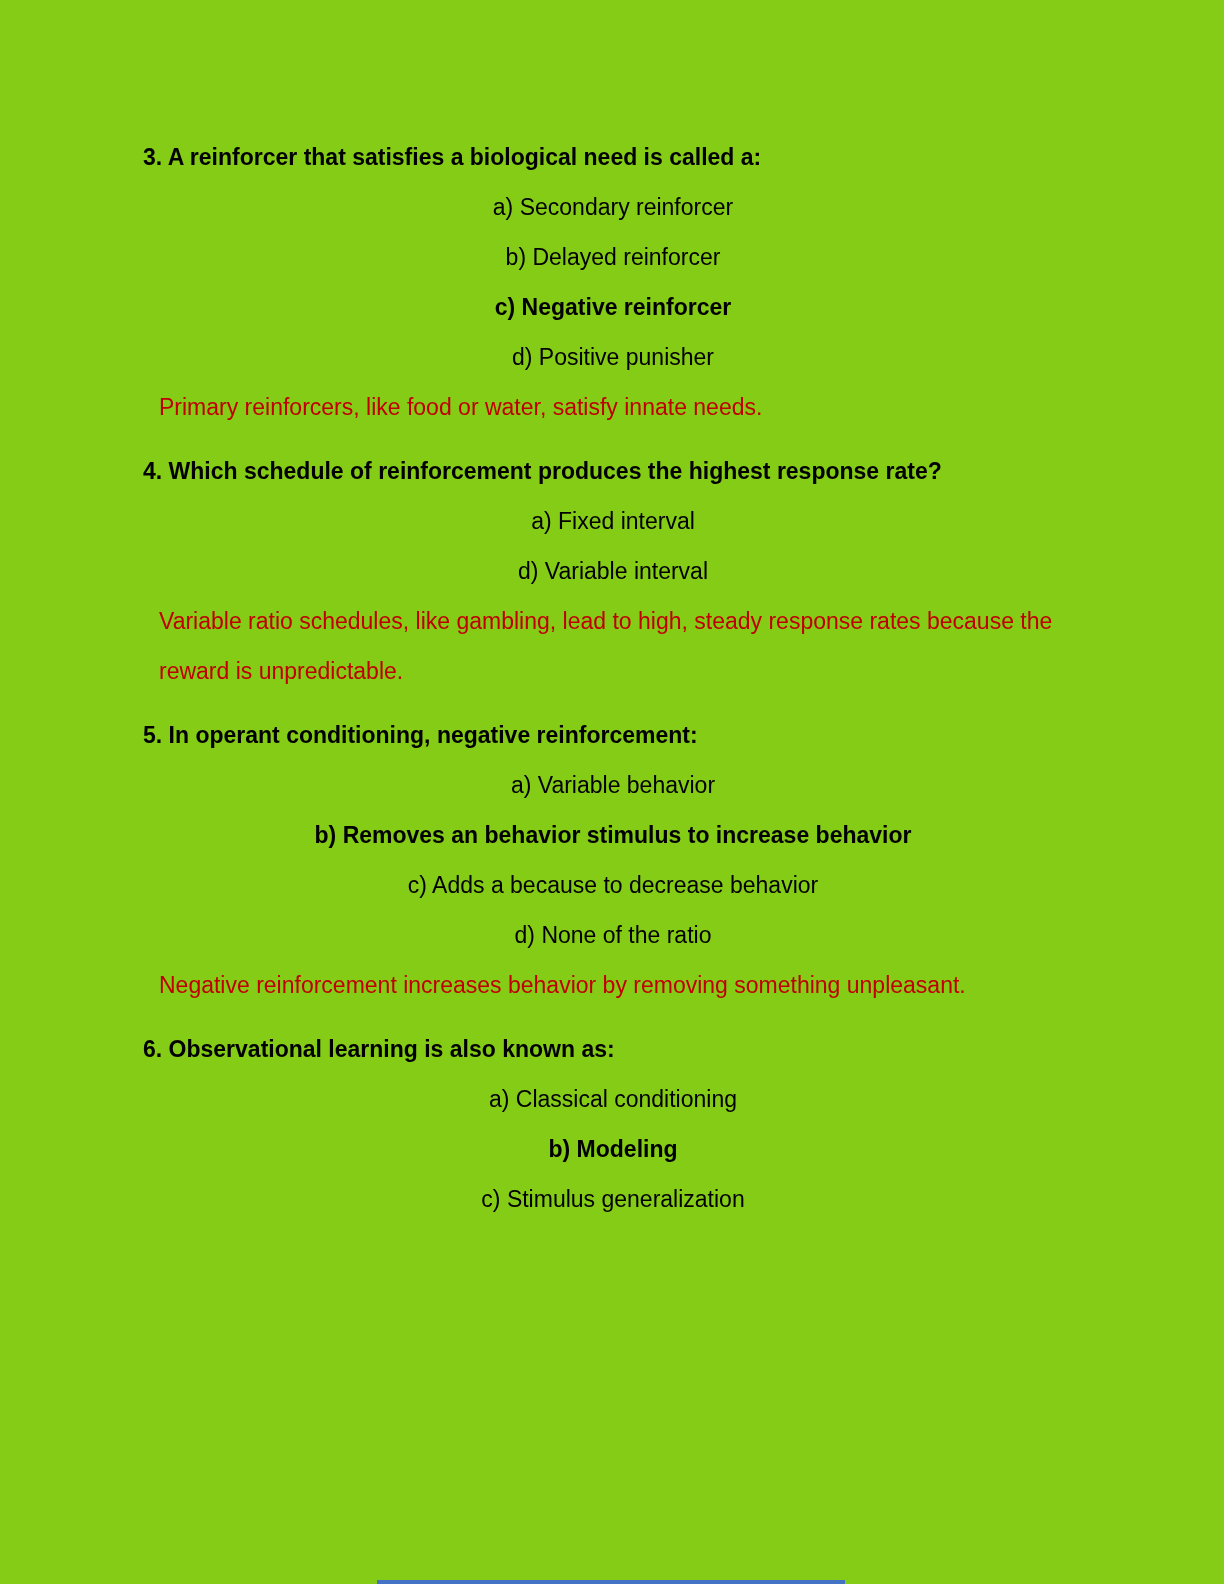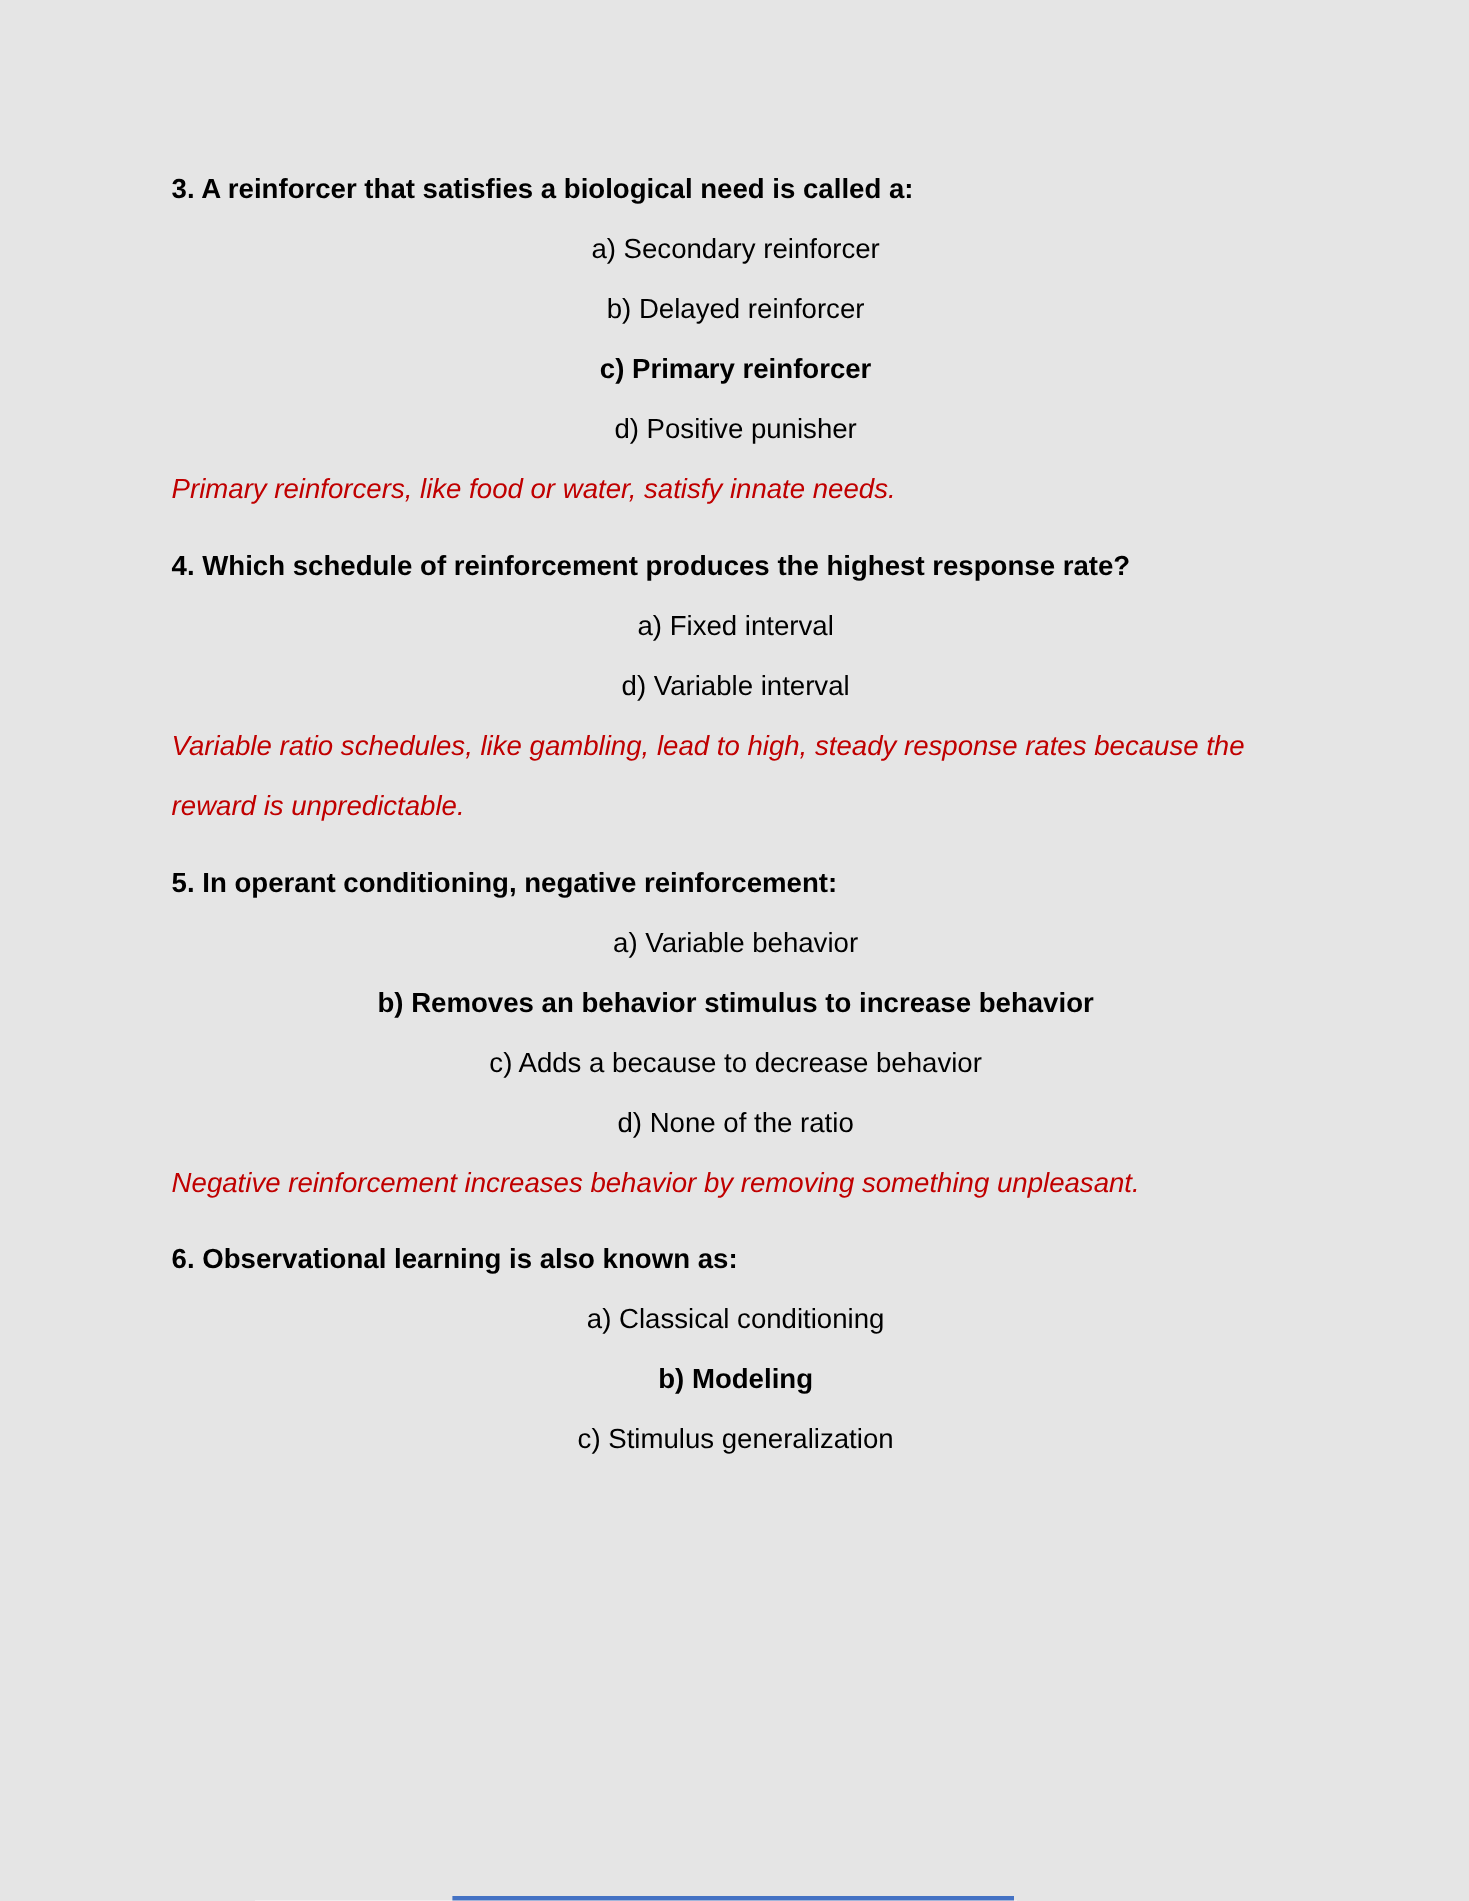--- a/index.html
+++ b/index.html
@@ -4,21 +4,21 @@
 <style>
   html, body {
     margin: 0;
     padding: 0;
     background: #ffffff;
   }
   .page {
     position: relative;
     width: 1224px;
     height: 1584px;
-    background: #e5e5e5;
+    background: #84cc16;
     overflow: hidden;
     font-family: "Liberation Sans", sans-serif;
     color: #000000;
   }
   .content {
     position: absolute;
     top: 132px;
     left: 143px;
     width: 940px;
   }
@@ -35,42 +35,42 @@
   }
   .option {
     font-weight: 400;
     text-align: center;
   }
   .option.bold {
     font-weight: 700;
   }
   .explanation {
     color: #c00000;
-    font-style: italic;
+    margin-left: 16px;
   }
   .footer-divider {
     position: absolute;
     left: 377px;
     bottom: 0px;
     width: 468px;
     height: 4px;
     background: #4472c4;
   }
 </style>
 </head>
 <body>
 
 <div class="page">
   <div class="content">
 
     <div class="question">
       <p class="q-title">3. A reinforcer that satisfies a biological need is called a:</p>
       <p class="option">a) Secondary reinforcer</p>
       <p class="option">b) Delayed reinforcer</p>
-      <p class="option bold">c) Primary reinforcer</p>
+      <p class="option bold">c) Negative reinforcer</p>
       <p class="option">d) Positive punisher</p>
       <p class="explanation">Primary reinforcers, like food or water, satisfy innate needs.</p>
     </div>
 
     <div class="question">
       <p class="q-title">4. Which schedule of reinforcement produces the highest response rate?</p>
       <p class="option">a) Fixed interval</p>
       <p class="option">d) Variable interval</p>
       <p class="explanation">Variable ratio schedules, like gambling, lead to high, steady response rates because the reward is unpredictable.</p>
     </div>

